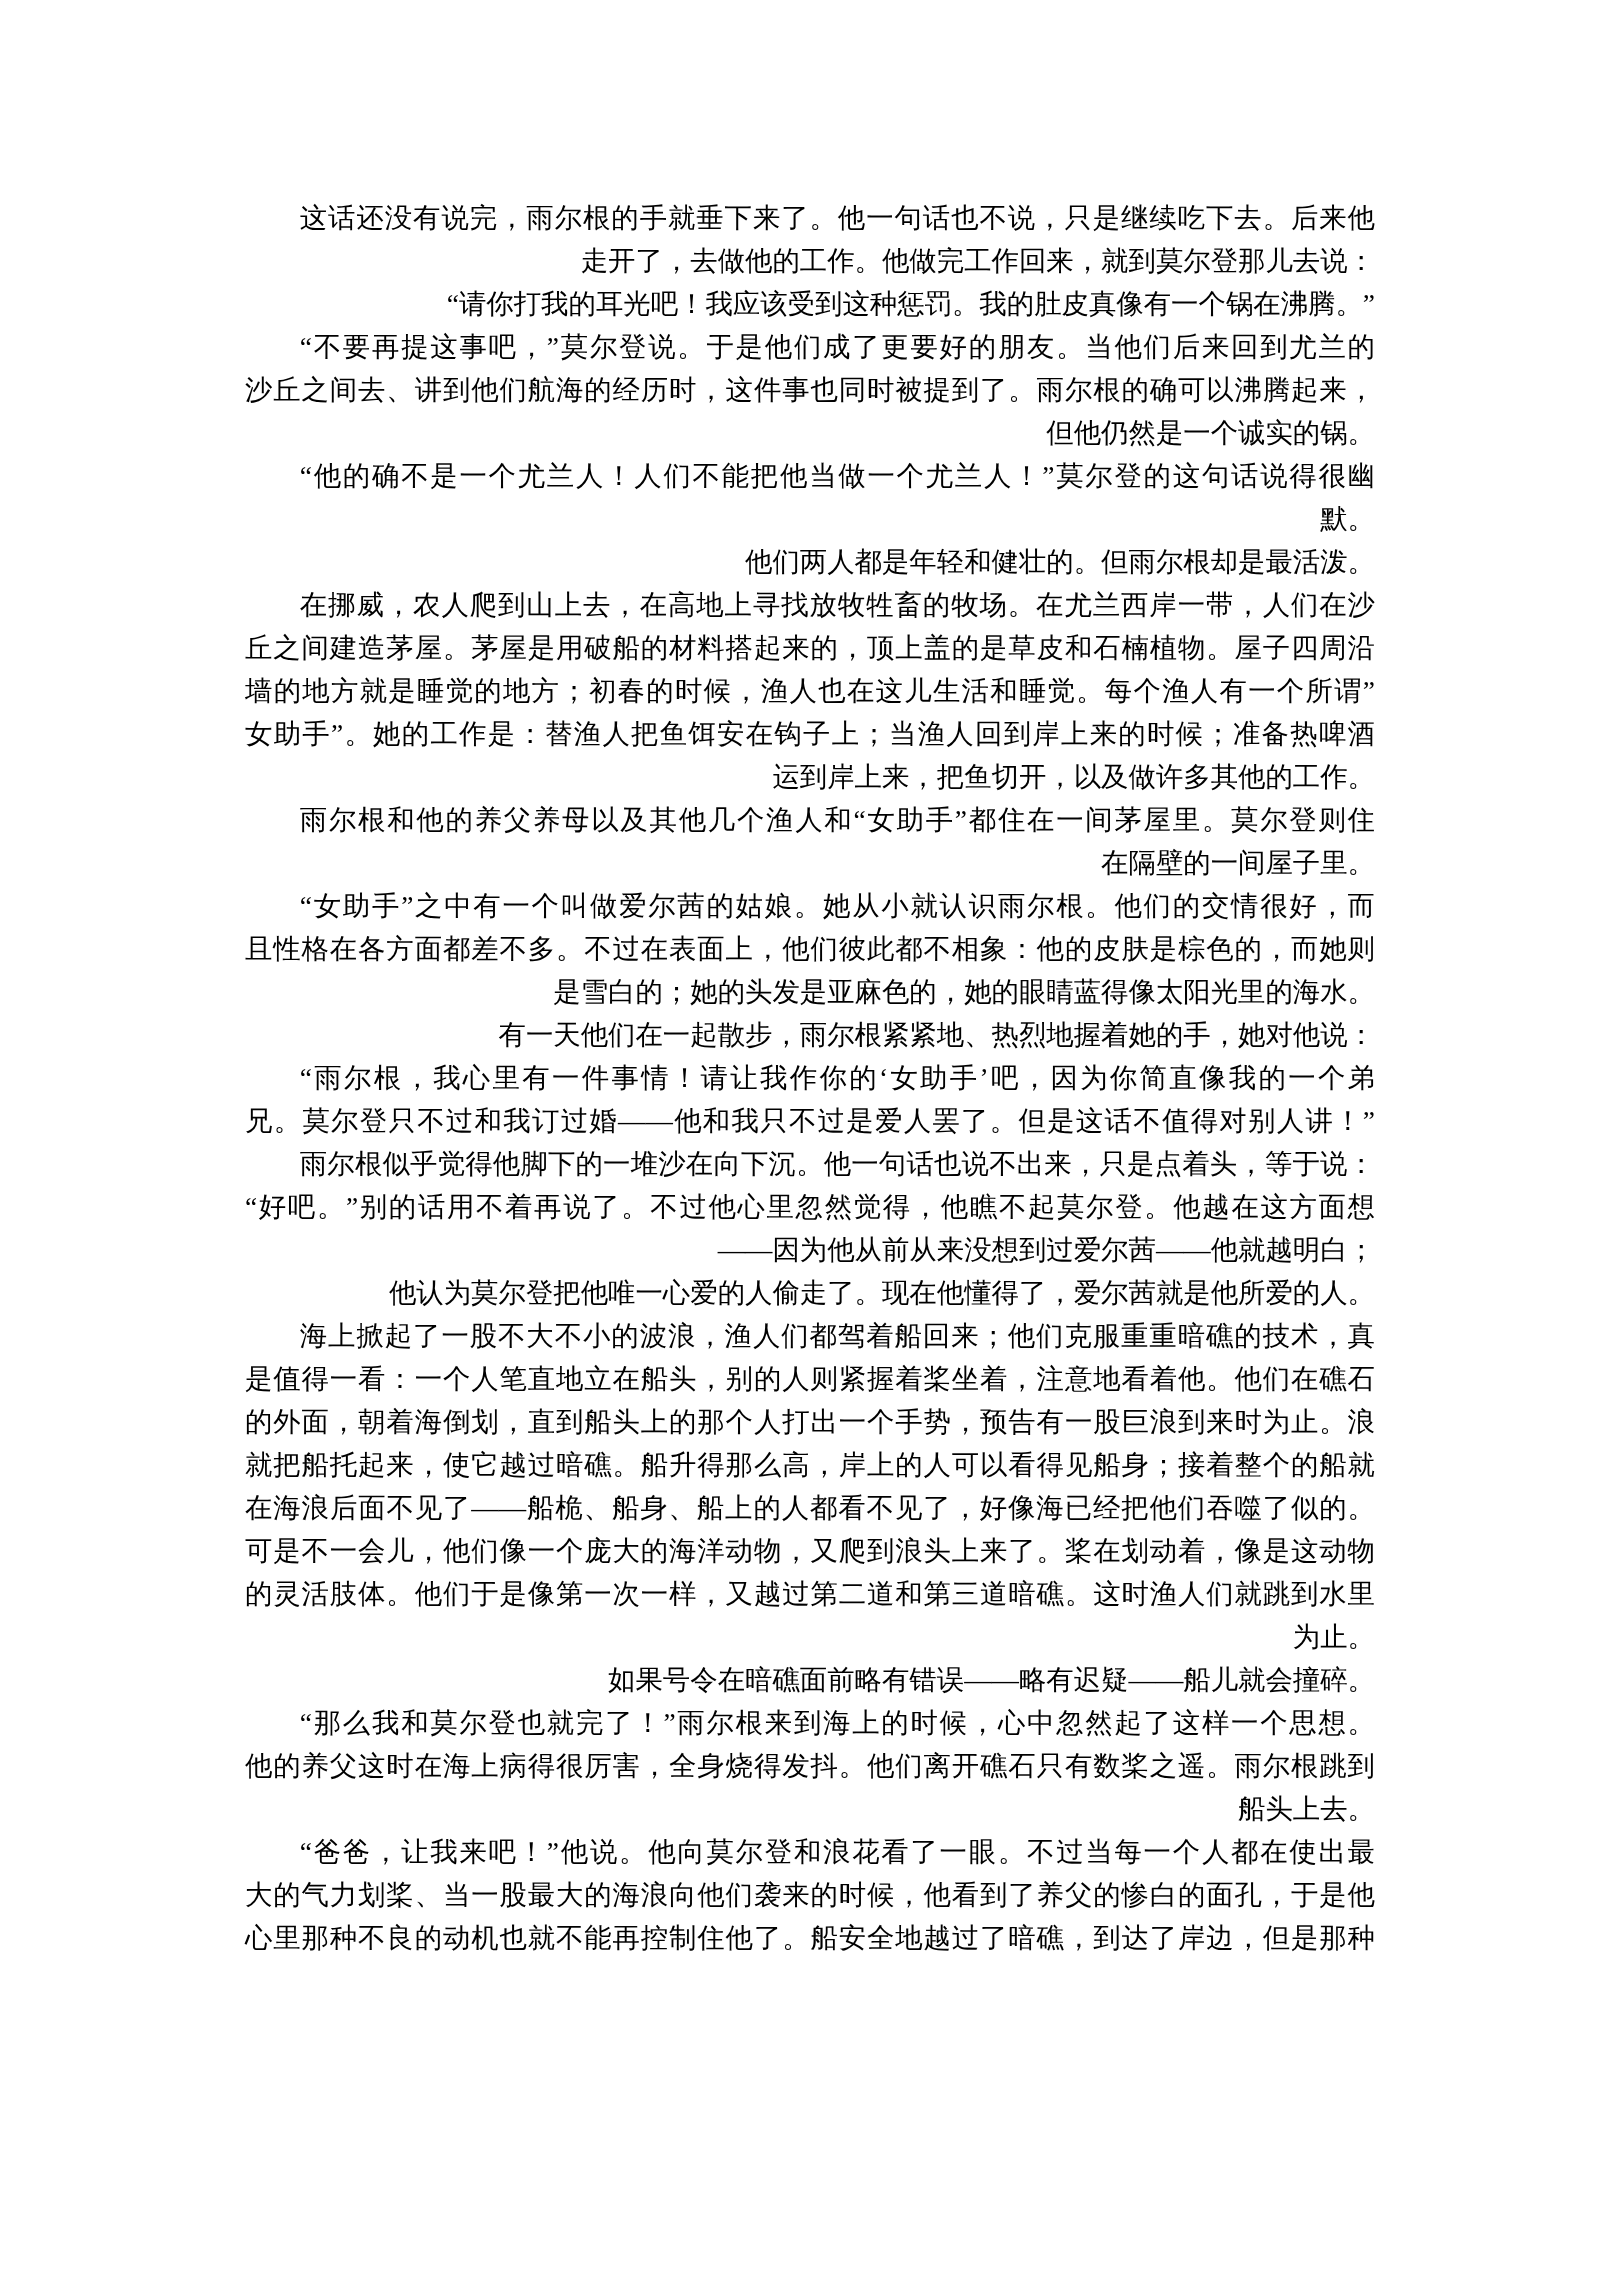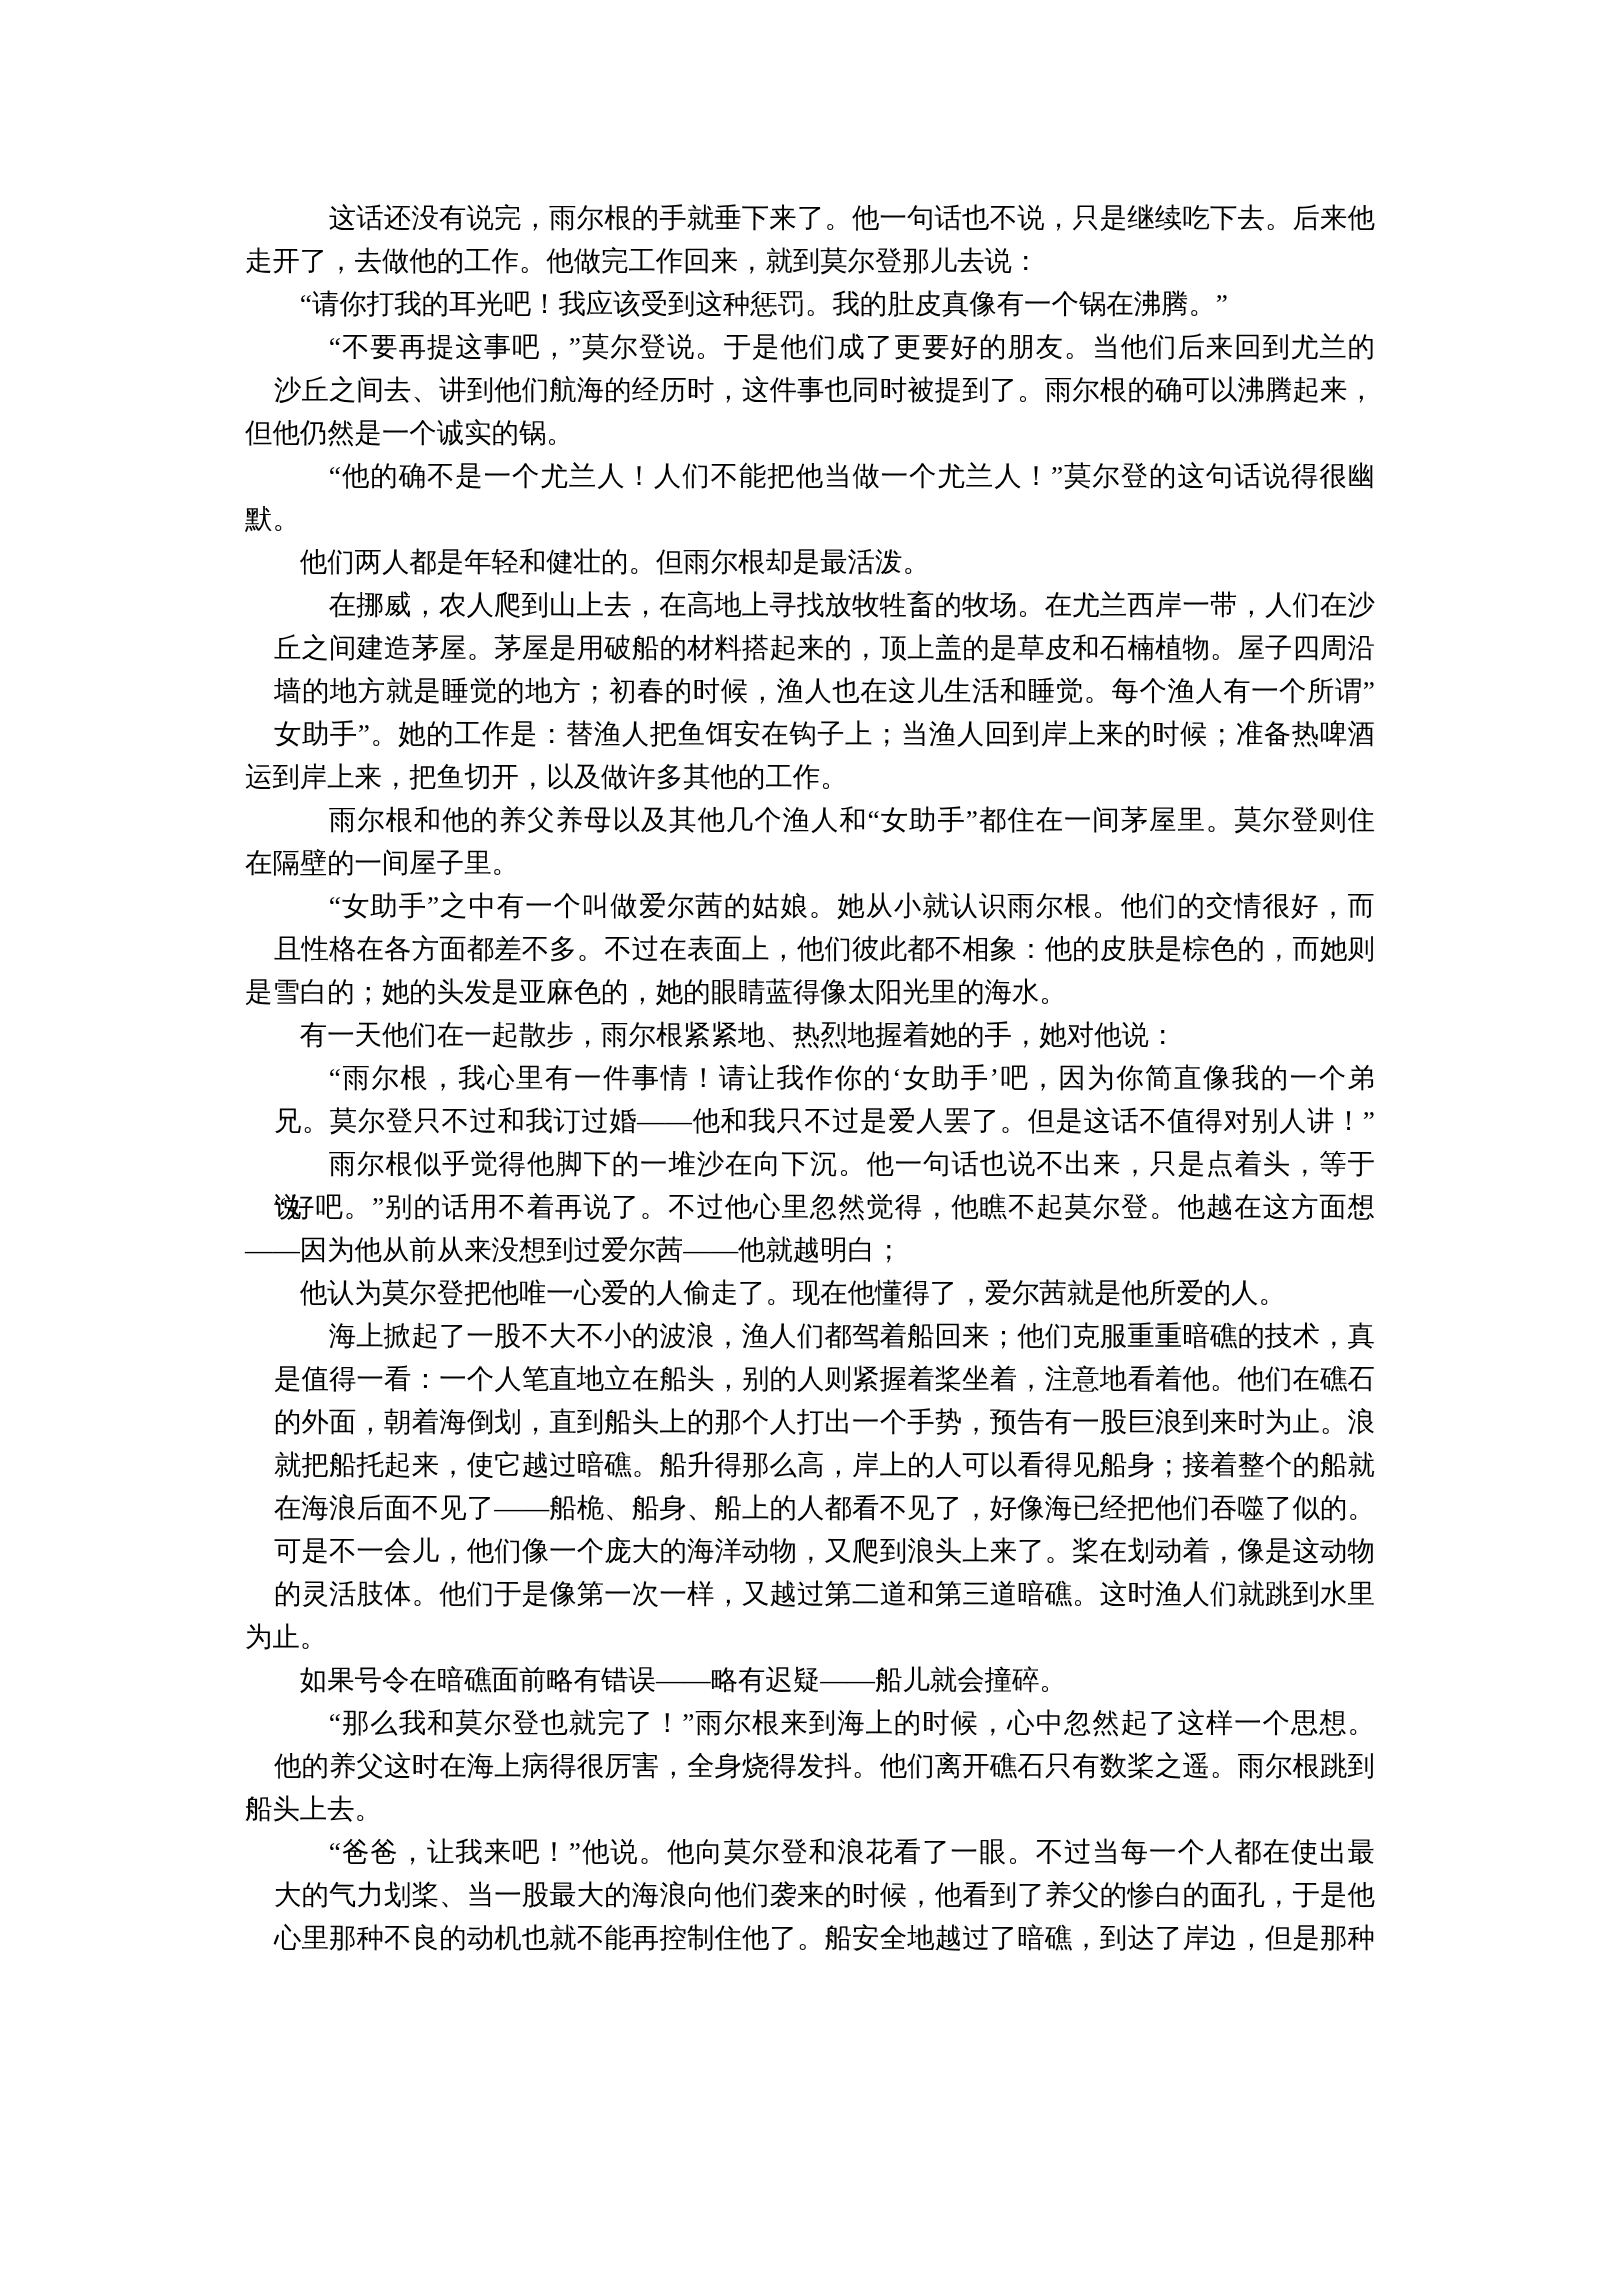--- a/index.html
+++ b/index.html
@@ -23,27 +23,26 @@
     left: 245px;
     top: 197px;
     width: 1130px;
     color: #000000;
     font-size: 27.4px;
   }
   .line {
     height: 43px;
     line-height: 43px;
     white-space: normal;
-    text-align: left;
+    text-align: right;
   }
   .line.justify {
     text-align: justify;
     text-align-last: justify;
     text-justify: inter-character;
-    margin-left: 29px;
   }
   .line.indent {
     text-indent: 2em;
   }
 </style>
 </head>
 <body>
 
 <div class="page" style="background: rgb(255, 255, 255);">
   <div class="text-block" style="color: rgb(0, 0, 0);">

